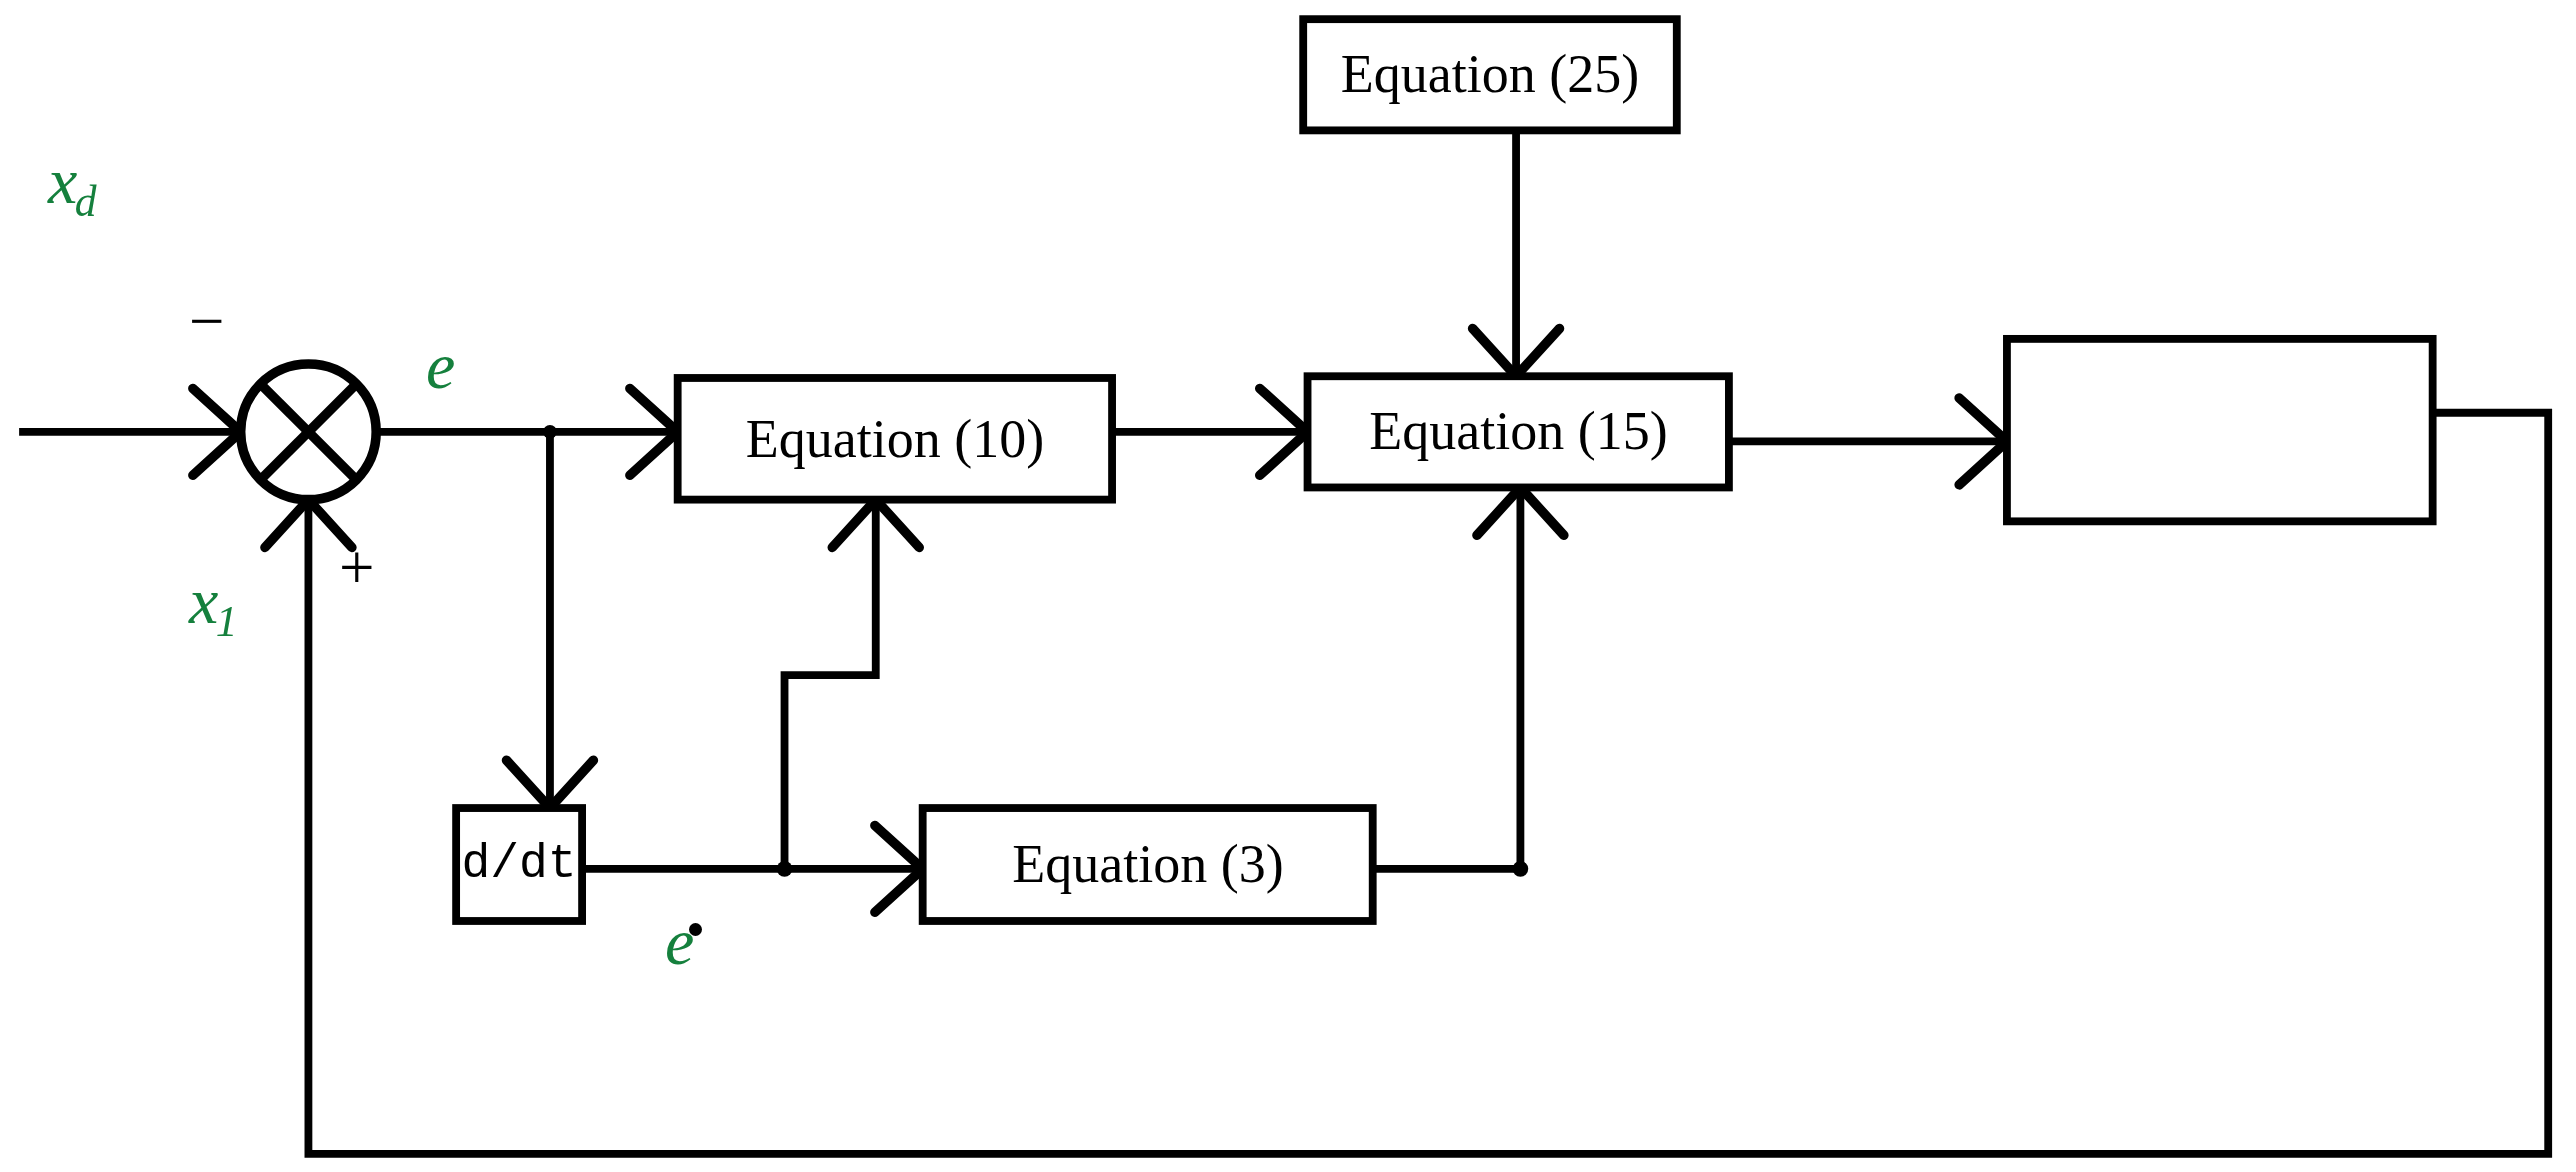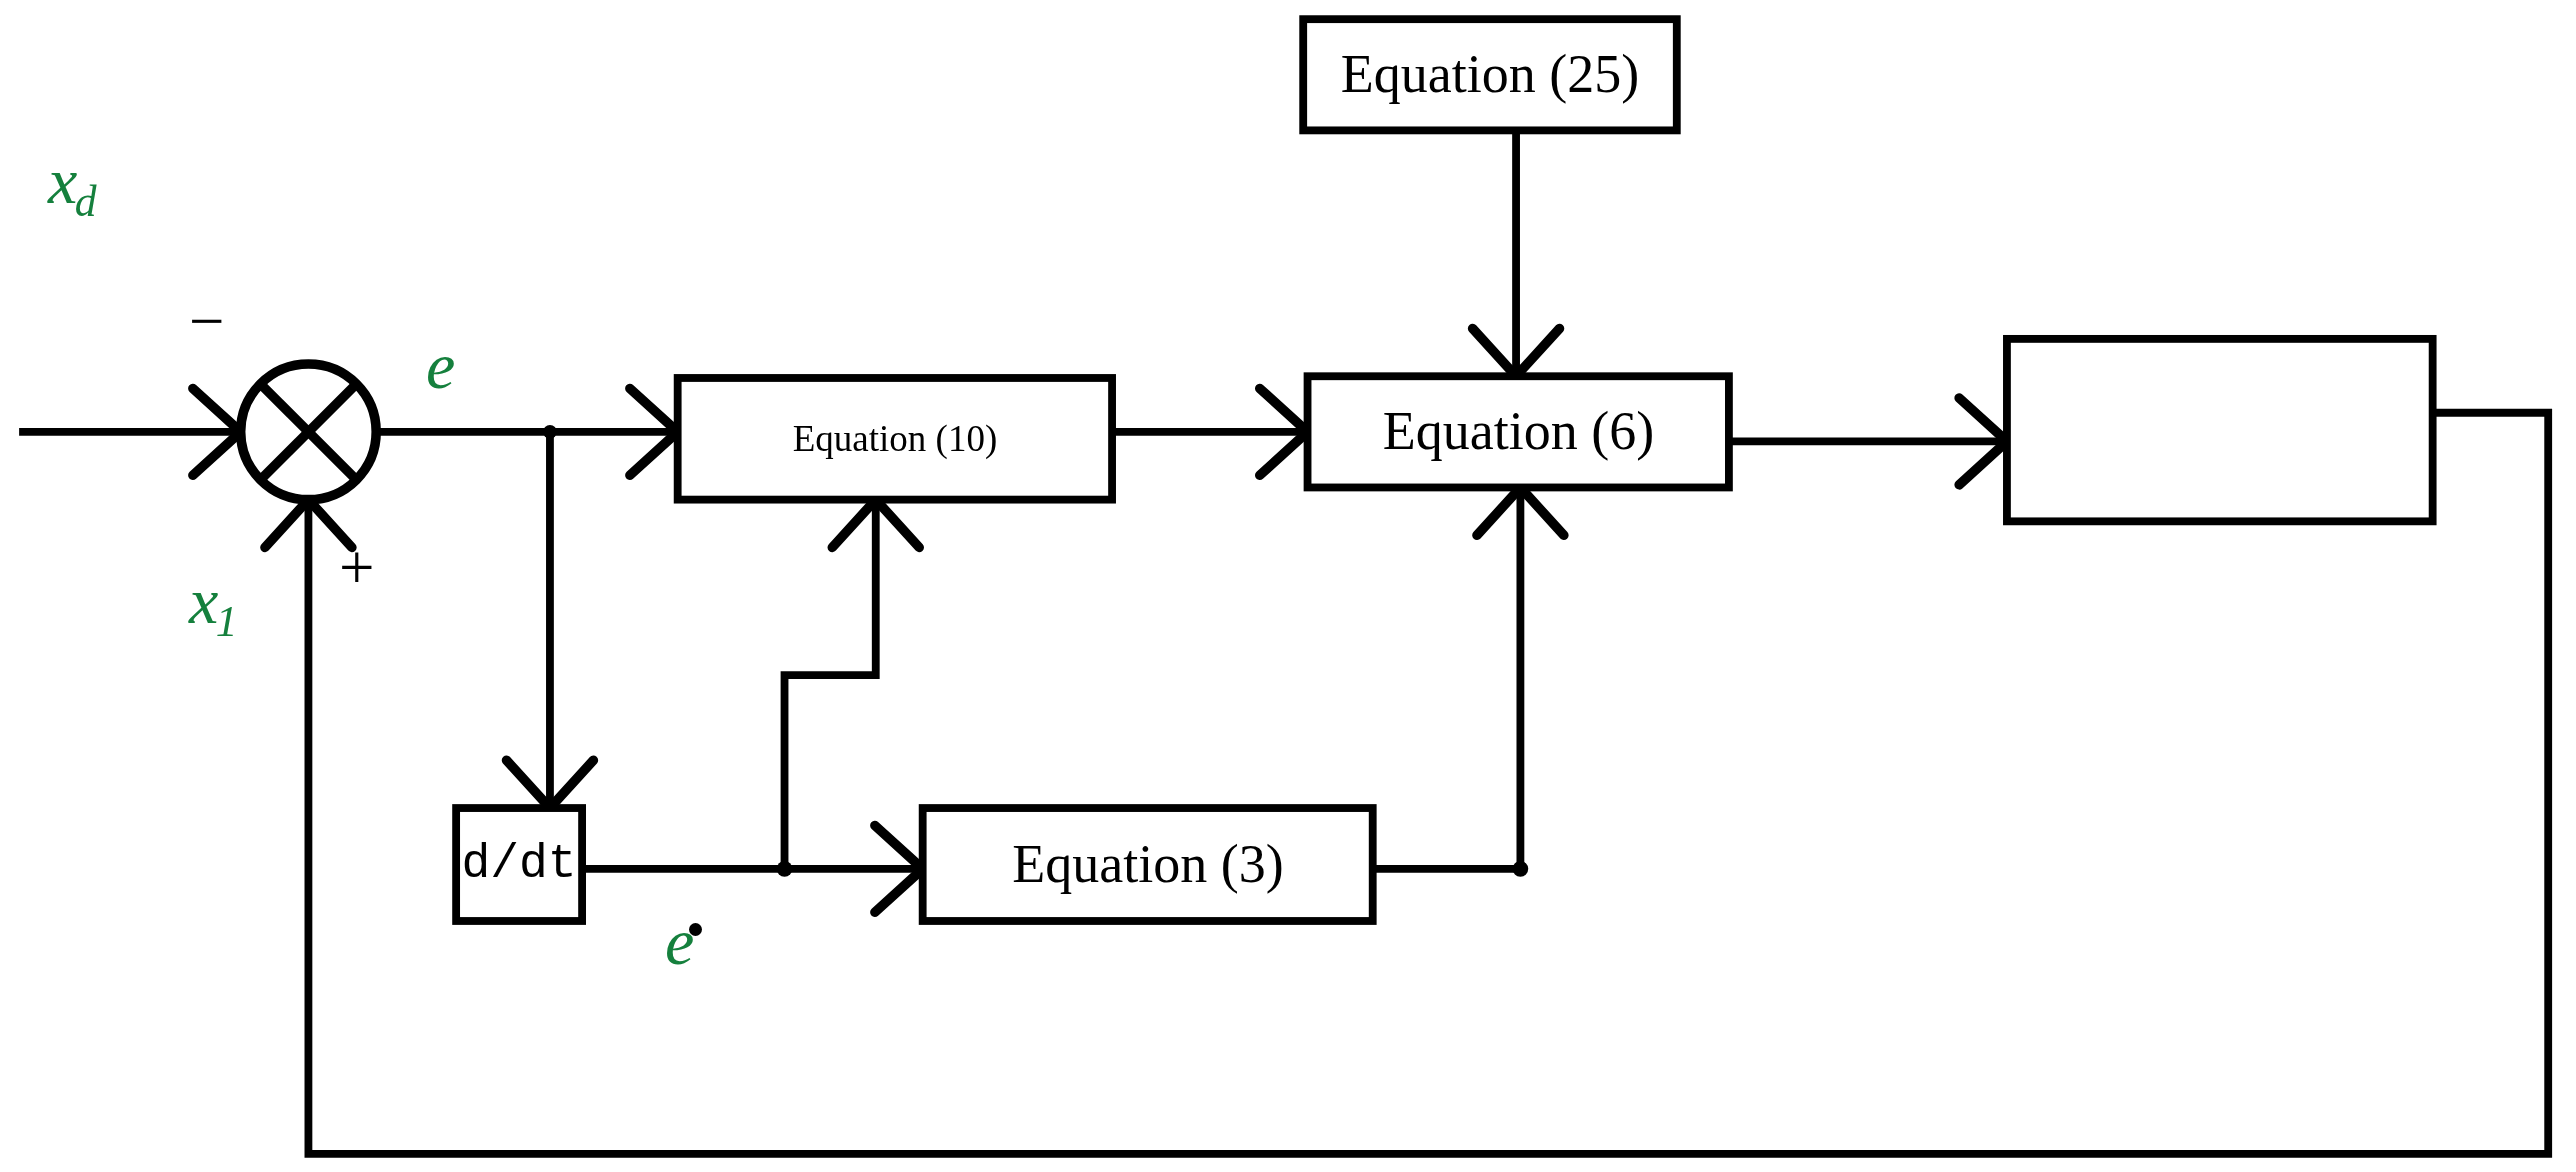--- a/index.html
+++ b/index.html
@@ -134,23 +134,23 @@
     <rect class="boxrect" x="1500" y="22" width="430" height="128"></rect>
     <rect class="boxrect" x="780" y="435" width="500" height="140"></rect>
     <rect class="boxrect" x="1505" y="433" width="485" height="128"></rect>
     <rect class="boxrect" x="2310" y="390" width="490" height="210"></rect>
     <rect class="boxrect" x="525" y="930" width="145" height="130"></rect>
     <rect class="boxrect" x="1062" y="930" width="518" height="130"></rect>
   </svg>
 
   <div class="blk-label" style="left:1303px; top:19px; width:374px; height:111px; font-size:54px; display:flex; align-items:center; justify-content:center;">Equation (25)</div>
 
-  <div class="blk-label" style="left:678px; top:378px; width:434px; height:122px; font-size:37px; display:flex; align-items:center; justify-content:center;">Equation (10)</div>
+  <div class="blk-label" style="left:678px; top:378px; width:434px; height:122px; font-size:54px; display:flex; align-items:center; justify-content:center;">Equation (10)</div>
 
-  <div class="blk-label" style="left:1308px; top:376px; width:421px; height:111px; font-size:54px; display:flex; align-items:center; justify-content:center;">Equation (6)</div>
+  <div class="blk-label" style="left:1308px; top:376px; width:421px; height:111px; font-size:54px; display:flex; align-items:center; justify-content:center;">Equation (15)</div>
 
 
   <div class="blk-label" style="left:456px; top:808px; width:126px; height:113px; font-size:48px; display:flex; align-items:center; justify-content:center;font-family:Liberation Mono, monospace;">d/dt</div>
 
   <div class="blk-label" style="left:923px; top:808px; width:450px; height:113px; font-size:54px; display:flex; align-items:center; justify-content:center;">Equation (3)</div>
 
   <div class="sig-label" style="left:48px; top:143px; font-size:66px;"><span>x</span><span class="sub">d</span></div>
 
   <div class="sig-label" style="left:189px; top:563px; font-size:66px;text-align:right;"><span>x</span><span class="sub">1</span></div>
 

